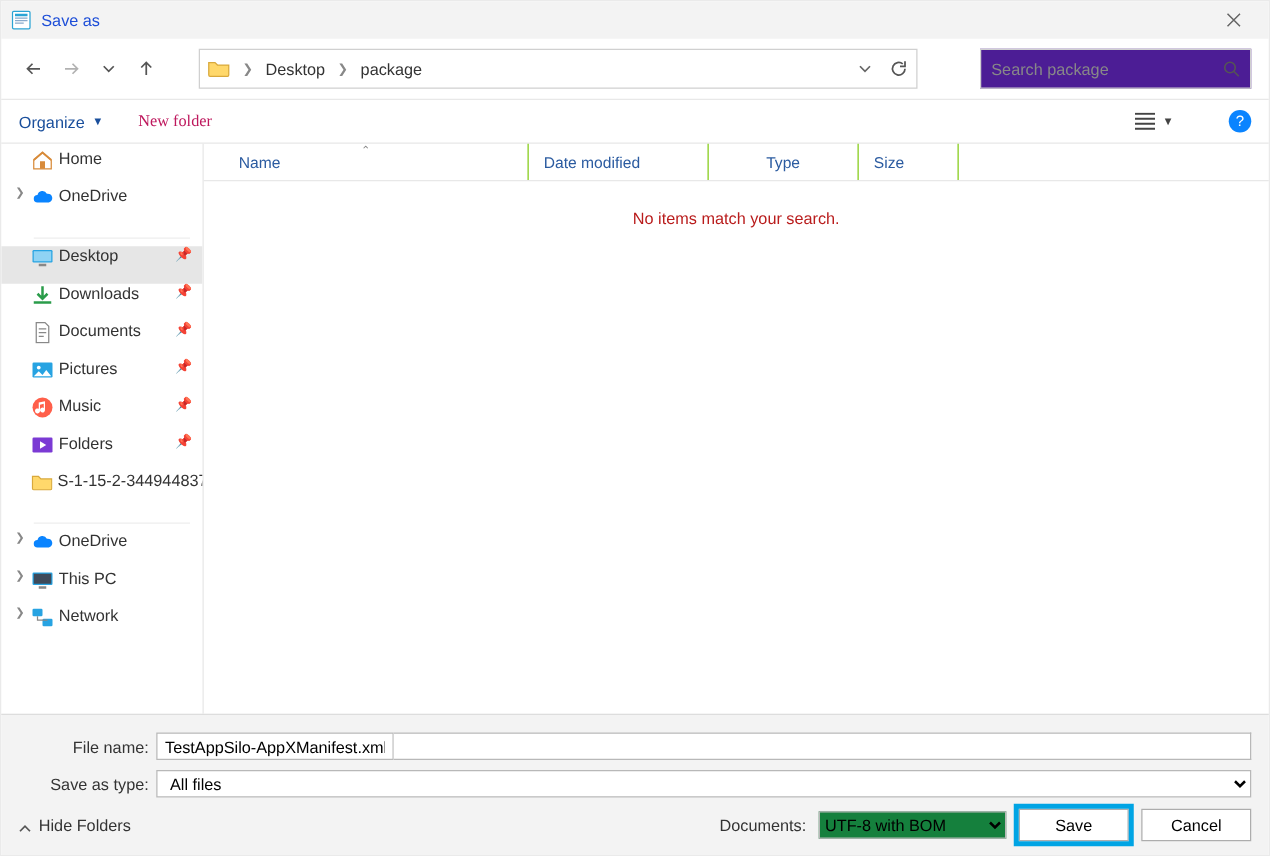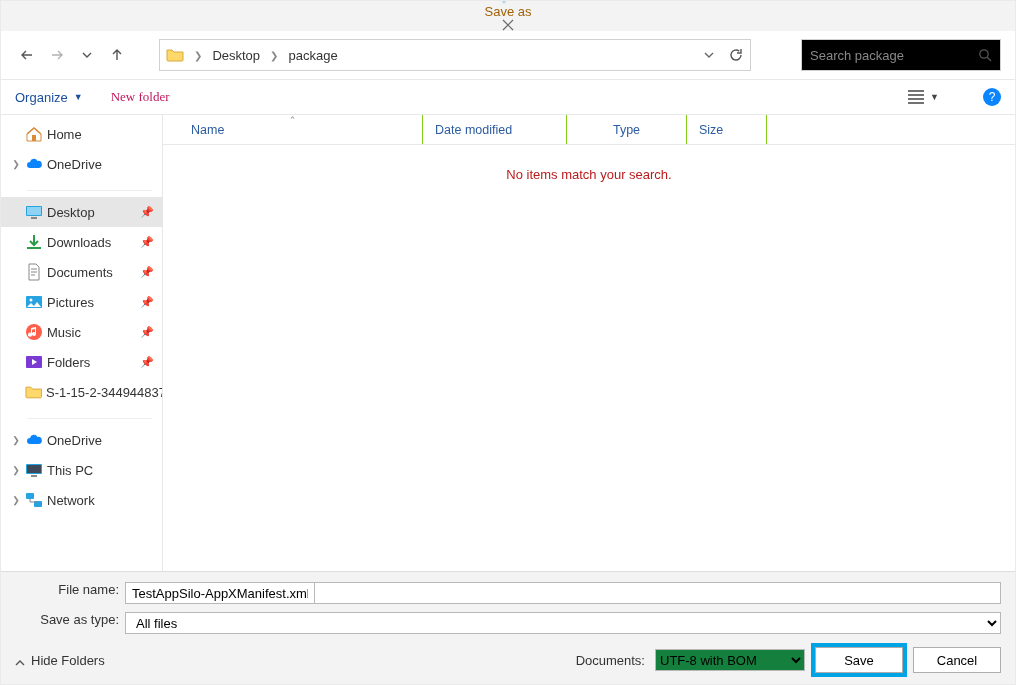--- a/index.html
+++ b/index.html
@@ -1,62 +1,62 @@
 <!DOCTYPE html>
 <html><head>
 <meta charset="utf-8">
 <style>
   * { box-sizing: border-box; }
   html, body { margin:0; padding:0; width:1016px; height:685px; font-family: "Segoe UI", Tahoma, sans-serif; font-size:13px; color:#333; background:#fff; overflow:hidden; }
   .window { width:1016px; height:685px; display:flex; flex-direction:column; border:1px solid #eaeaea; }
   
-  .titlebar { height:30px; background:#f3f3f3; display:flex; align-items:center; padding:0 8px; color:#a16207;flex-direction:column; }
+  .titlebar { height:30px; background:#f3f3f3; display:flex; align-items:center; padding:0 8px; color:#1d4ed8; }
   .titlebar .ticon { width:16px; height:16px; margin-right:8px; }
   .titlebar .spacer { flex:1; }
   .titlebar .closebtn { width:40px; height:28px; display:flex; align-items:center; justify-content:center; color:#666; }
   
   .navrow { height:48px; display:flex; align-items:center; padding:0 14px; gap:6px; }
   .navbtn { width:24px; height:24px; display:flex; align-items:center; justify-content:center; color:#555; }
   .addressbar { flex:1; height:32px; border:1px solid #d0d0d0; background:#fff; display:flex; align-items:center; padding:0 6px; gap:10px; }
   .addressbar .foldericon { width:18px; height:18px; }
   .addressbar .crumb { color:#333; }
   .addressbar .sep { color:#888; font-size:10px; }
   .addressbar .spacer { flex:1; }
   .addressbar .addr-right { display:flex; align-items:center; gap:14px; color:#666; }
-  .searchbox { width:200px; height:32px; border:1px solid #d0d0d0; background:#000000; display:flex; align-items:center; padding:0 8px; gap:6px; color:#888;margin-left:44px; }
+  .searchbox { width:217px; height:32px; border:1px solid #d0d0d0; background:#4c1d95; display:flex; align-items:center; padding:0 8px; gap:6px; color:#888;margin-left:44px; }
   .searchbox .sicon { margin-left:auto; }
   
   .toolbar { height:36px; border-top:1px solid #e8e8e8; border-bottom:1px solid #e8e8e8; display:flex; align-items:center; padding:0 14px; gap:28px; }
   .toolbar .org { color:#1a4f9c; display:flex; align-items:center; gap:6px; }
   .toolbar .newf { color:#be185d;font-family:Liberation Serif, serif; }
   .toolbar .tspacer { flex:1; }
   .viewbtn { display:flex; align-items:center; gap:6px; color:#444; }
   .helpbtn { width:18px; height:18px; border-radius:50%; background:#0a84ff; color:#fff; font-size:12px; display:flex; align-items:center; justify-content:center; margin-left:16px; }
   
   .body { flex:1; display:flex; min-height:0; }
   .sidebar { width:162px; border-right:1px solid #e8e8e8; overflow:hidden; padding-top:4px; }
-  .navitem { height:30px; display:flex; align-items:center; padding-left:10px; gap:4px; position:relative; white-space:nowrap; }
+  .navitem { height:30px; display:flex; padding-left:10px; gap:4px; position:relative; white-space:nowrap; }
   .navitem .expand { width:10px; color:#888; font-size:9px; text-align:center; }
   .navitem .noexp { width:10px; }
   .navitem.selected { background:#e6e6e6; }
   .navitem .pin { margin-left:auto; margin-right:8px; color:#888; font-size:11px; }
   .navitem .nicon { width:18px; height:18px; }
   .sep-row { height:8px; border-bottom:1px solid #eee; margin:4px 10px 6px 26px; }
   .content { flex:1; display:flex; flex-direction:column; }
   .colhead { height:30px; display:flex; align-items:center; border-bottom:1px solid #e8e8e8; color:#2b5ba0; font-size:12.5px; }
   .colhead .col { padding:0 12px; border-right:1px solid #84cc16; height:100%; display:flex; align-items:center; position:relative; }
   .colhead .col .sort { margin-left:auto; color:#888; font-size:9px; position:absolute; top:0; left:50%; transform:translateX(-50%);}
   .c-name { width:260px; padding-left:28px !important; }
   .c-date { width:144px; }
   .c-type { width:120px;justify-content:center; }
   .c-size { width:80px; }
   .empty { text-align:center; color:#b91c1c; padding-top:22px; }
   
   .bottom { background:#f3f3f3; border-top:1px solid #ddd; }
-  .fieldrow { display:flex; height:30px; padding:0 14px; }
+  .fieldrow { display:flex; align-items:center; height:30px; padding:0 14px; }
   .fieldrow .lbl { width:110px; text-align:right; padding-right:6px; color:#333; }
   .fieldrow .txt, .fieldrow .sel { flex:1; height:22px; border:1px solid #b8b8b8; background:#fff; padding:0 6px; font-family:inherit; font-size:13px; }
   .highlight-file { border:3px solid #00a4e4; }
   .lastrow { display:flex; align-items:center; height:42px; padding:0 14px 6px 14px; gap:10px; }
   .lastrow .hf { display:flex; align-items:flex-end; gap:6px; color:#333; }
   .lastrow .spacer { flex:1; }
   .lastrow .enc-lbl { color:#333; }
   .lastrow select { height:22px; border:1px solid #b8b8b8; background:#15803d; font-family:inherit; font-size:13px; width:150px; }
   .btn { height:26px; min-width:88px; border:1px solid #adadad; background:#fff; display:flex; align-items:center; justify-content:center; font-family:inherit; font-size:13px; }
   .highlight-save { outline:4px solid #00a4e4; outline-offset:0; }

